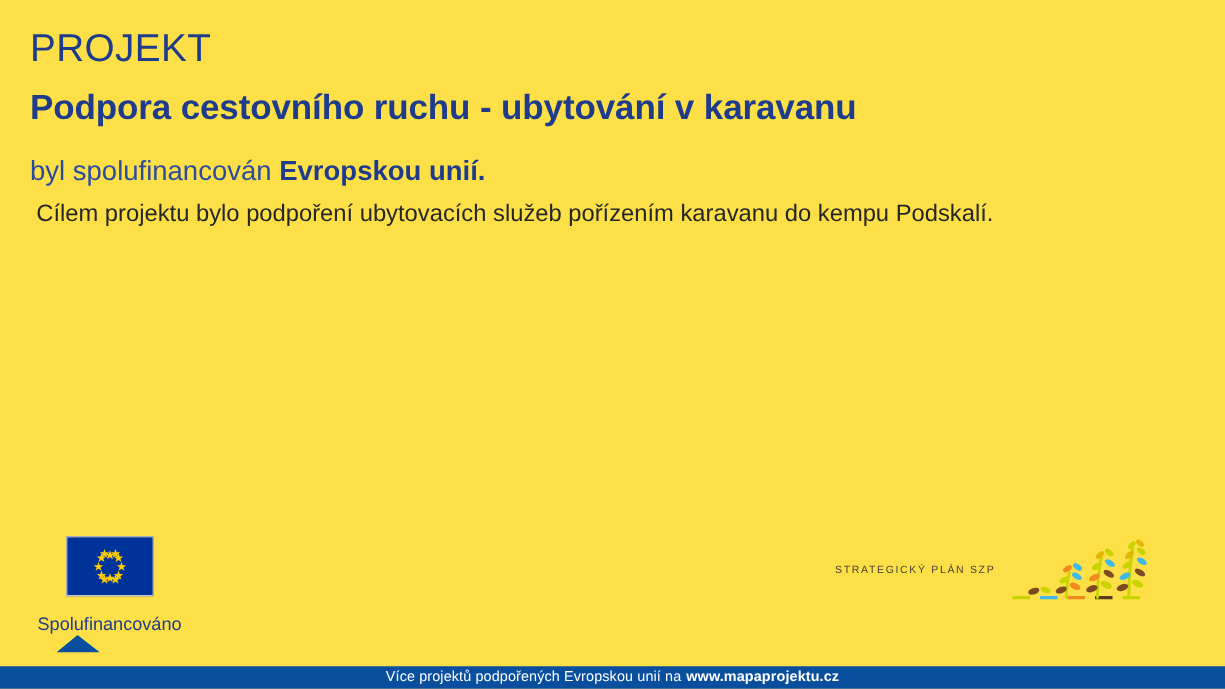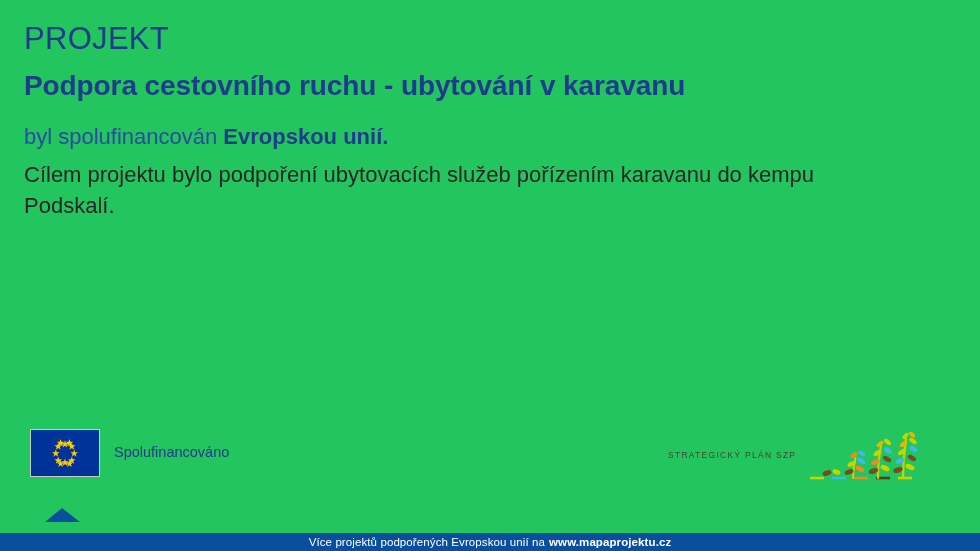--- a/index.html
+++ b/index.html
@@ -11,21 +11,21 @@
     height: 551px;
     background: #ffffff;
     font-family: "Liberation Sans", sans-serif;
     overflow: hidden;
     position: relative;
   }
 
   .slide {
     position: absolute;
     inset: 0;
-    background: #22c55e;
+    background: #fde047;
   }
 
   
   .content {
     position: absolute;
     left: 24px;
     top: 22px;
     right: 40px;
   }
 
@@ -53,36 +53,37 @@
     font-weight: 400;
     color: #2B4BA0;
     margin: 0 0 8px 0;
   }
   .subline .strong {
     font-weight: 700;
     color: #1F3C8C;
   }
 
   .bodytext {
-    font-size: 22px;
+    font-size: 19px;
     line-height: 1.42;
     font-weight: 400;
     color: #262626;
-    margin: 0;
+    margin: 5px;
     max-width: 880px;
   }
 
   
   .eu-block {
     position: absolute;
     left: 30px;
     top: 429px;
     display: flex;
     align-items: center;
     gap: 14px;
+    flex-direction: column;
   }
   .eu-flag {
     width: 70px;
     height: 48px;
     background: #003399;
     border: 1px solid #c9c9c9;
     box-sizing: border-box;
     position: relative;
     flex: 0 0 auto;
   }

